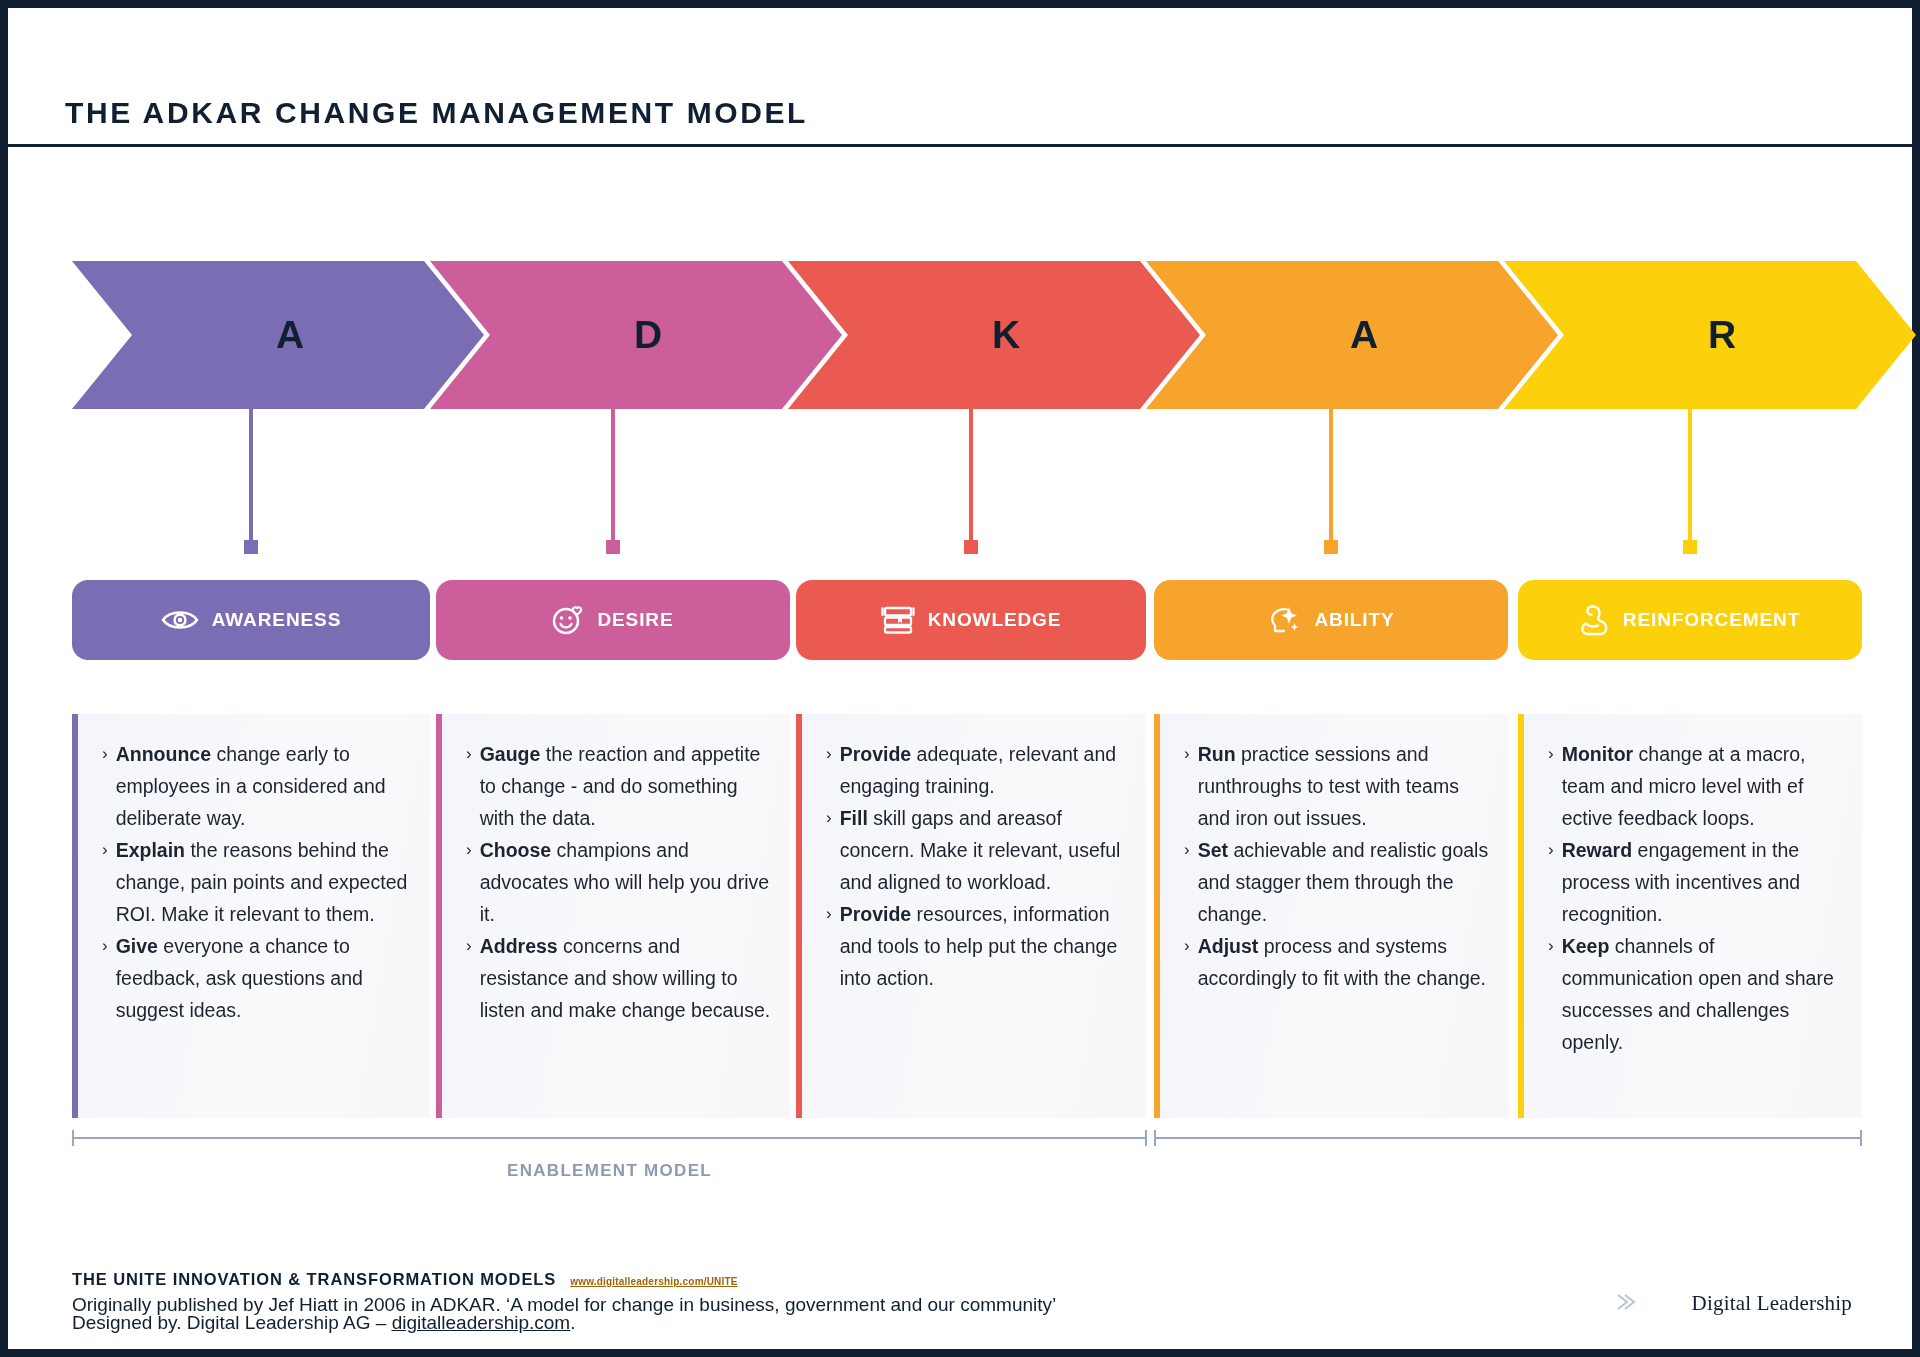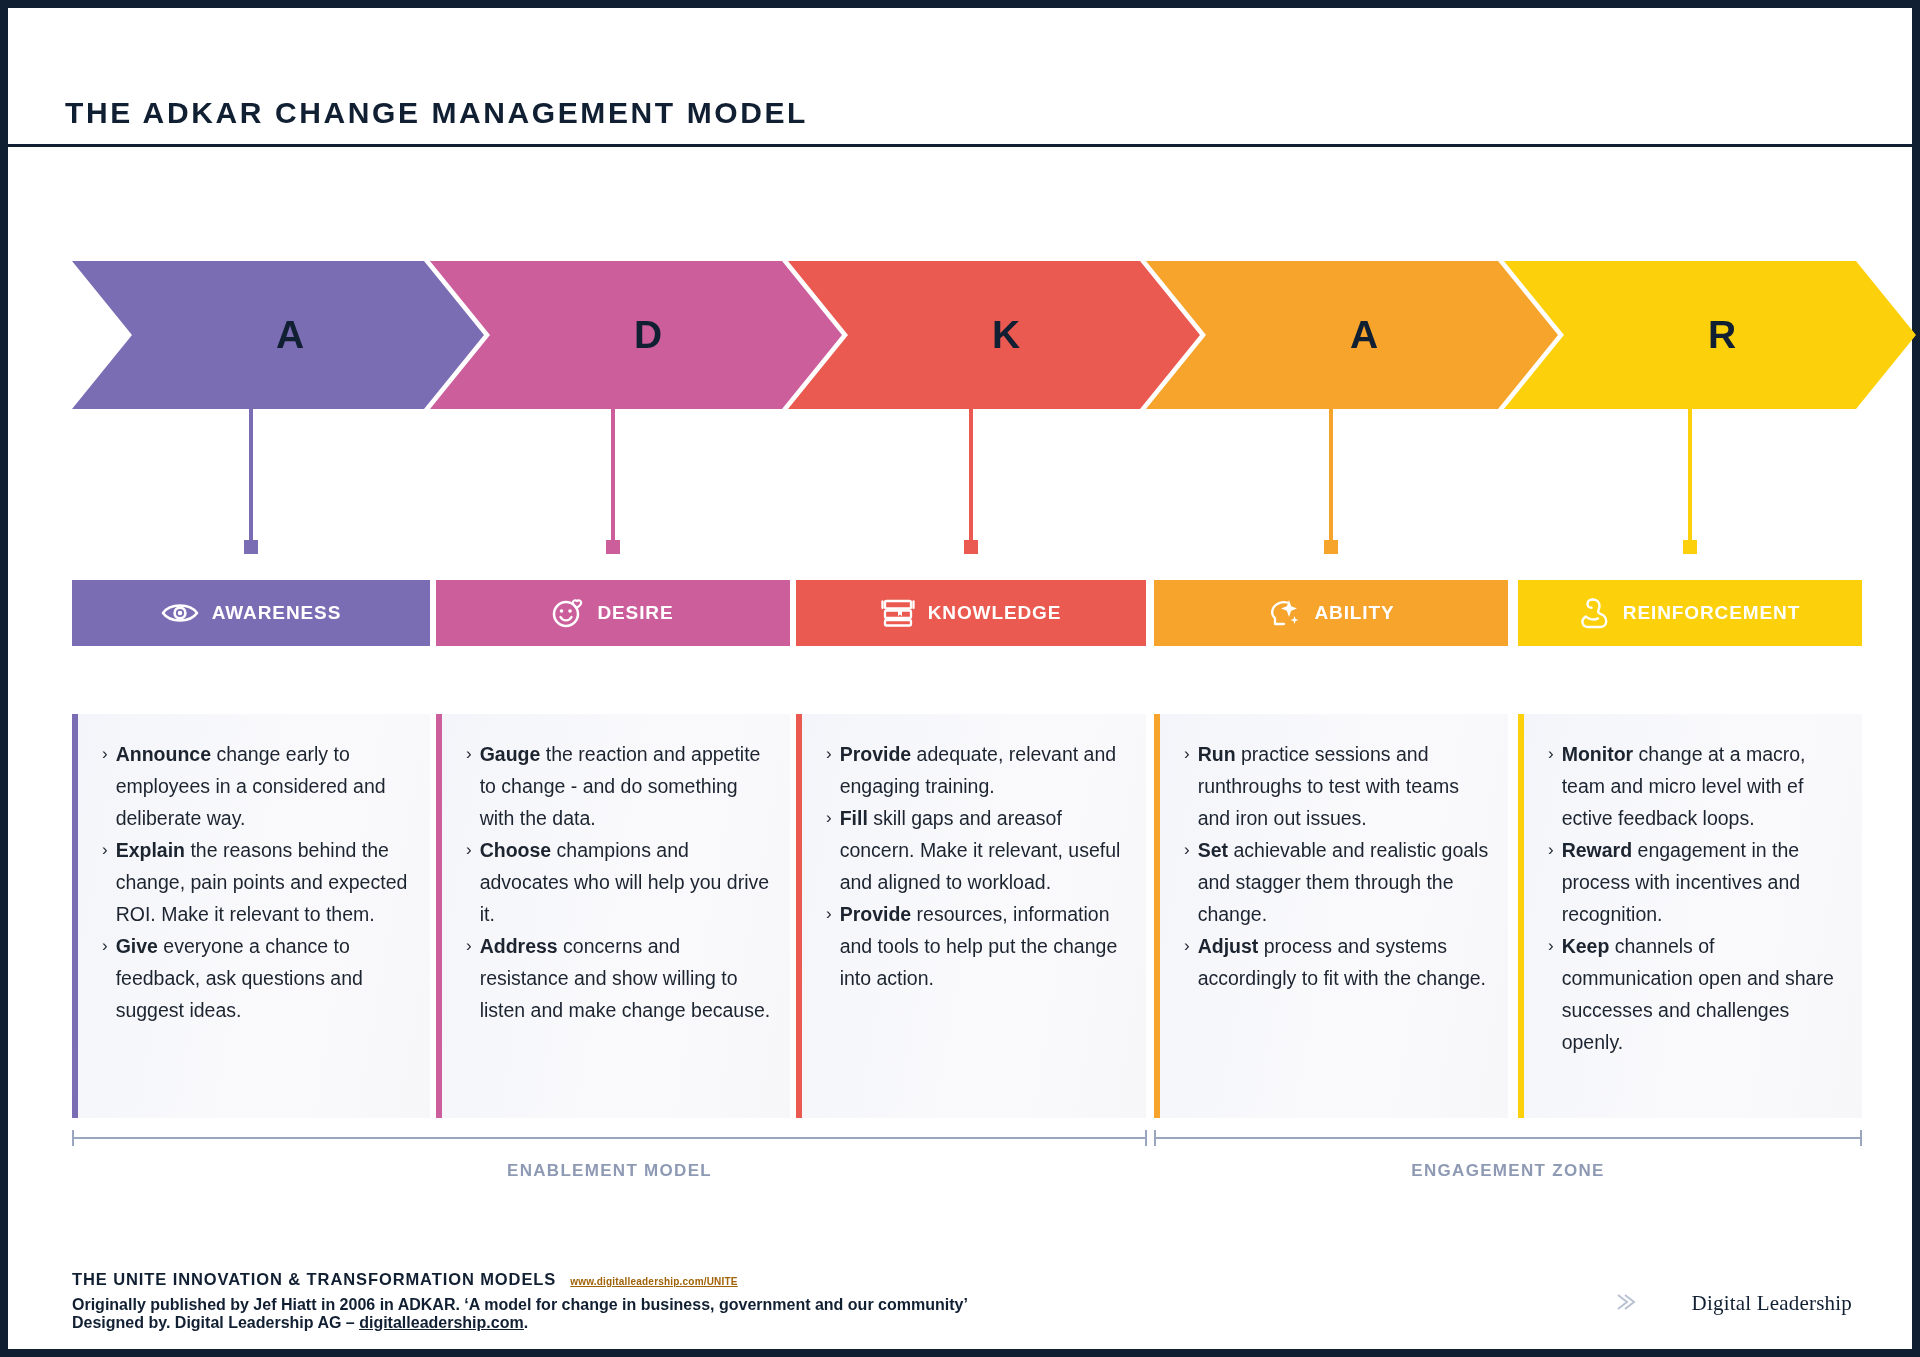--- a/index.html
+++ b/index.html
@@ -40,22 +40,22 @@
   }
   
   .stem {
     position: absolute; width: 4px;
   }
   .stem-cap {
     position: absolute; width: 14px; height: 14px; left: -5px; bottom: -2px;
   }
   
   .labelbar {
-    position: absolute; height: 66px; top: 572px;
-    display: flex; align-items: center; justify-content: center; gap: 13px;
+    position: absolute; height: 80px; top: 572px;
+    display: flex; align-items: center; justify-content: center; gap: 13px; border-radius: 16px;
   }
   .labelbar .lbl-text {
     font-size: 19px; font-weight: 700; letter-spacing: 0.9px; color: #ffffff;
     white-space: nowrap;
   }
   .labelbar .lbl-icon { display: flex; align-items: center; }
   .labelbar svg { display: block; }
   
   .card {
     position: absolute; top: 706px; height: 404px;
@@ -84,22 +84,22 @@
   
   .footer { position: absolute; left: 64px; top: 1262px; }
   .foot-line1 { font-size: 16.5px; color: #111f33; letter-spacing: 0.9px; white-space: nowrap; }
   .foot-line1 .strong { font-weight: 700; }
   .foot-line1 .reg { font-weight: 600; margin-top: 22px; }
   .foot-url {
     font-size: 10px; font-weight: 700; color: #a16207;
     text-decoration: underline; margin-left: 14px; letter-spacing: 0.2px;
   }
   .foot-sub {
-    margin-top: 7px; font-size: 16px; line-height: 18px;
-    color: #111f33; font-weight: 700;
+    margin-top: 7px; font-size: 19px; line-height: 18px;
+    color: #111f33; font-weight: 400;
   }
   .foot-sub u { text-decoration: underline; }
   .brand {
     position: absolute; right: 60px; top: 1283px;
     display: flex; align-items: center; gap: 11px;
   }
   .brand-name {
     font-family: "Liberation Serif", serif;
     font-size: 21px; font-weight: 400; color: #111f33; letter-spacing: 0.2px; margin-left: 43px;
   }
@@ -281,21 +281,20 @@
     </div>
 
   <div class="zonewrap" id="zonelayer">
       <div class="zone-rule" style="left: 64px; width: 1075px;"></div>
       <div class="zone-tick" style="left: 64px;"></div>
       <div class="zone-tick" style="left: 1137px;"></div>
       <div class="zone-label" style="left: 64px; width: 1075px;">ENABLEMENT MODEL</div>
       <div class="zone-rule" style="left: 1146px; width: 708px;"></div>
       <div class="zone-tick" style="left: 1146px;"></div>
       <div class="zone-tick" style="left: 1852px;"></div>
-      <div class="zone-label" style="left: 1146px; width: 708px;">ENGAGEMENT ZONE</div>
     </div>
 
   <div class="footer">
     <div class="foot-line1">
       <span class="strong">THE UNITE</span><span class="reg"> INNOVATION &amp; TRANSFORMATION MODELS</span><a class="foot-url" href="#">www.digitalleadership.com/UNITE</a>
     </div>
     <div class="foot-sub">
       <div>Originally published by Jef  Hiatt in 2006 in ADKAR. ‘A model for change in business, government and our community’</div>
       <div><span>Designed by. Digital Leadership AG – </span><u><a href="#" style="color:#111f33">digitalleadership.com</a></u><span>.</span></div>
     </div>

